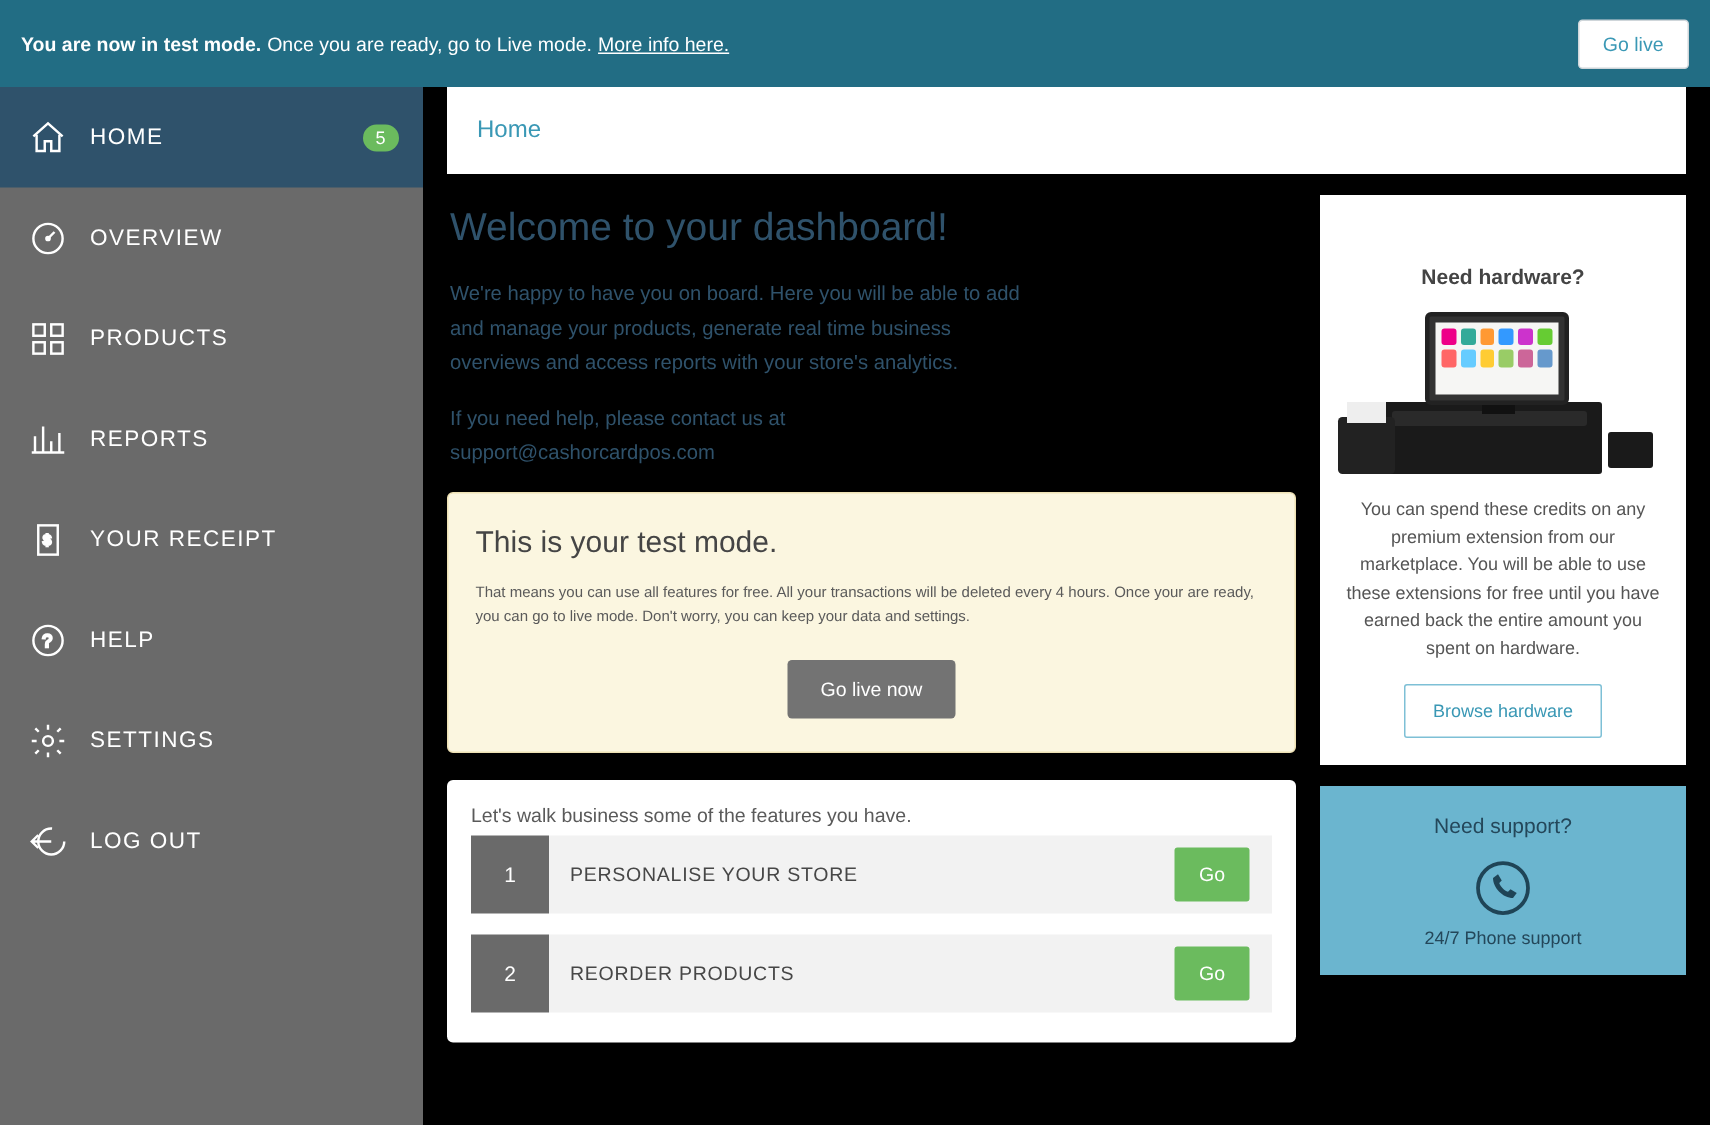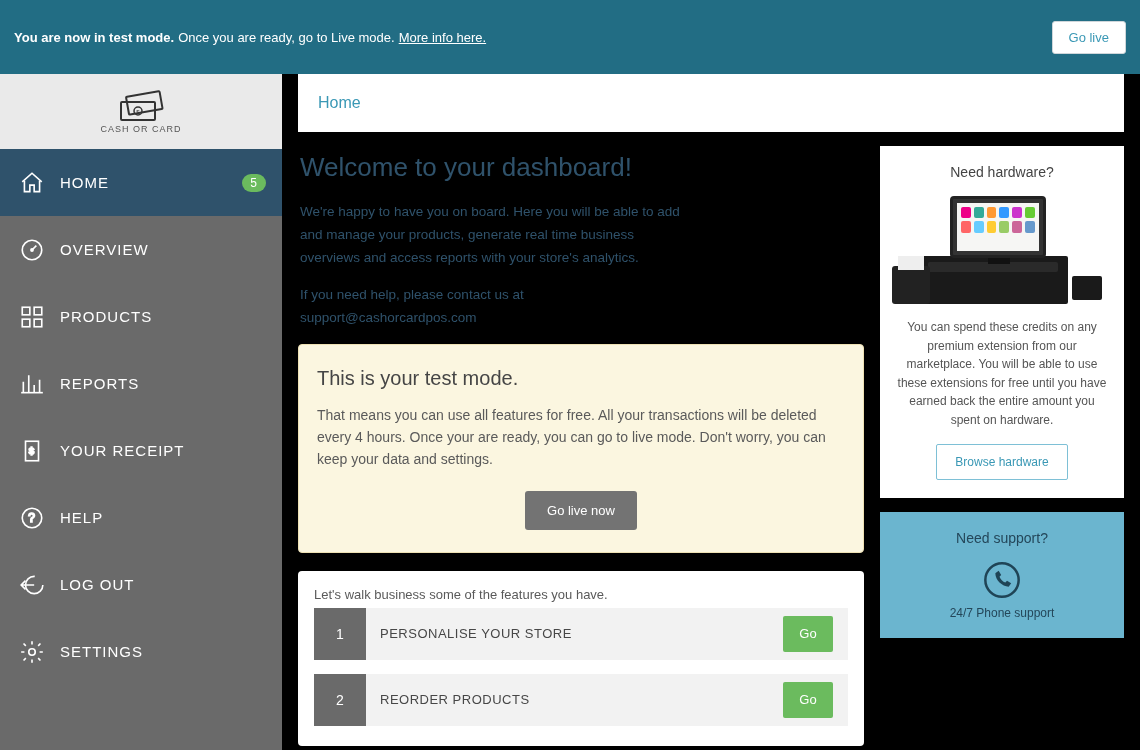--- a/index.html
+++ b/index.html
@@ -7,21 +7,21 @@
   font-family: -apple-system, BlinkMacSystemFont, "Segoe UI", Arial, sans-serif;
   background: #000;
   width: 1140px;
   height: 750px;
   overflow: hidden;
   position: relative;
 }
 .banner {
   background: #226d84;
   color: #fff;
-  height: 74px;
+  height: 58px;
   display: flex;
   align-items: center;
   padding: 0 14px;
   font-size: 13px;
 }
 .banner .bold { font-weight: 700; }
 .banner .mid { margin-left: 4px; }
 .banner .link { margin-left: 4px; text-decoration: underline; cursor: pointer; }
 .banner .spacer { flex: 1; }
 .banner .go-live-btn {
@@ -84,21 +84,21 @@
 .welcome-title { color: #2f526b; font-size: 26px; font-weight: 400; margin: 6px 2px 18px 2px; }
 .welcome-p { color: #2f526b; font-size: 13.5px; line-height: 1.7; margin: 0 2px 14px 2px; max-width: 380px; }
 .test-card {
   background: #fbf6e0;
   border: 1px solid #eee1b4;
   border-radius: 4px;
   padding: 22px 18px;
   margin-bottom: 18px;
 }
 .test-card h3 { color: #454545; font-size: 20px; font-weight: 400; margin-bottom: 14px; }
-.test-card p { color: #5a5a5a; font-size: 14px; line-height: 1.6; margin-bottom: 20px; }
+.test-card p { color: #5a5a5a; font-size: 10px; line-height: 1.6; margin-bottom: 20px; }
 .green-btn {
   background: #737373;
   color: #fff;
   border: none;
   padding: 12px 22px;
   border-radius: 3px;
   font-size: 13px;
   cursor: pointer;
   display: block;
   margin: 0 auto;
@@ -125,21 +125,21 @@
 .step-go {
   width: 70px; background: #f2f2f2;
   display: flex; align-items: center; justify-content: center;
   padding-right: 10px;
 }
 .step-go button {
   background: #6bbb5e; color: #fff; border: none;
   width: 50px; height: 36px; border-radius: 2px; font-size: 13px; cursor: pointer;
 }
 .hw-card { background: #fff; padding: 18px 16px; text-align: center; margin-bottom: 14px; }
-.hw-card h4 { color: #444; font-size: 14px; font-weight: 400; margin-bottom: 14px; }
+.hw-card h4 { color: #444; font-size: 14px; font-weight: 700; margin-bottom: 14px; margin-top: 28px; }
 .hw-img {
   width: 200px; height: 110px; margin: 0 auto 14px auto;
   position: relative;
 }
 .hw-card p { color: #555; font-size: 12px; line-height: 1.55; margin-bottom: 14px; }
 .hw-btn {
   background: #fff; border: 1px solid #7ec0d6; color: #3a98b5;
   padding: 10px 18px; font-size: 12px; border-radius: 2px; cursor: pointer; text-align: right;
 }
 .support-card {
@@ -180,29 +180,20 @@
 <div class="banner">
   <span class="bold">You are now in test mode.</span>
   <span class="mid">Once you are ready, go to Live mode.</span>
   <span class="link">More info here.</span>
   <span class="spacer"></span>
   <button class="go-live-btn">Go live</button>
 </div>
 
 <div class="app">
   <div class="sidebar">
-    <div class="logo-area">
-      <svg width="46" height="32" viewBox="0 0 46 32">
-        <rect x="3" y="12" width="34" height="18" rx="1" fill="none" stroke="#333" stroke-width="2"></rect>
-        <circle cx="20" cy="21" r="4" fill="none" stroke="#333" stroke-width="1.5"></circle>
-        <text x="20" y="24" font-size="6" text-anchor="middle" fill="#333">$</text>
-        <rect x="8" y="7" width="34" height="18" rx="1" fill="none" stroke="#333" stroke-width="2" transform="rotate(-10 8 7)"></rect>
-      </svg>
-      <div class="brand">CASH OR CARD</div>
-    </div>
 
     <div class="nav-item active">
       <span class="icon">
         <svg width="26" height="26" viewBox="0 0 24 24" fill="none" stroke="#fff" stroke-width="1.5">
             <path d="M3 11 12 3l9 8"></path>
             <path d="M5 10v10h5v-6h4v6h5V10"></path>
           </svg>
       </span>
       <span>HOME</span>
       <span class="badge">5</span>
@@ -257,35 +248,35 @@
             <circle cx="12" cy="12" r="9"></circle>
             <text x="12" y="16" font-size="11" text-anchor="middle" fill="#fff">?</text>
           </svg>
       </span>
       <span>HELP</span>
     </div>
 
     <div class="nav-item">
       <span class="icon">
         <svg width="26" height="26" viewBox="0 0 24 24" fill="none" stroke="#fff" stroke-width="1.5">
+            <circle cx="12" cy="12" r="3"></circle>
+            <path d="M12 2v3M12 19v3M4.2 4.2l2.1 2.1M17.7 17.7l2.1 2.1M2 12h3M19 12h3M4.2 19.8l2.1-2.1M17.7 6.3l2.1-2.1"></path>
+          </svg>
+      </span>
+      <span>SETTINGS</span>
+    </div>
+
+    <div class="nav-item">
+      <span class="icon">
+        <svg width="26" height="26" viewBox="0 0 24 24" fill="none" stroke="#fff" stroke-width="1.5">
             <circle cx="14" cy="12" r="8" stroke-dasharray="38 12"></circle>
             <path d="M14 12H2M6 8l-4 4 4 4"></path>
           </svg>
       </span>
       <span>LOG OUT</span>
-    </div>
-
-    <div class="nav-item">
-      <span class="icon">
-        <svg width="26" height="26" viewBox="0 0 24 24" fill="none" stroke="#fff" stroke-width="1.5">
-            <circle cx="12" cy="12" r="3"></circle>
-            <path d="M12 2v3M12 19v3M4.2 4.2l2.1 2.1M17.7 17.7l2.1 2.1M2 12h3M19 12h3M4.2 19.8l2.1-2.1M17.7 6.3l2.1-2.1"></path>
-          </svg>
-      </span>
-      <span>SETTINGS</span>
     </div>
   </div>
 
   <div class="main">
     <div class="breadcrumb-bar">
       <span>Home</span>
     </div>
 
     <div class="content-row">
       <div class="left-col">

